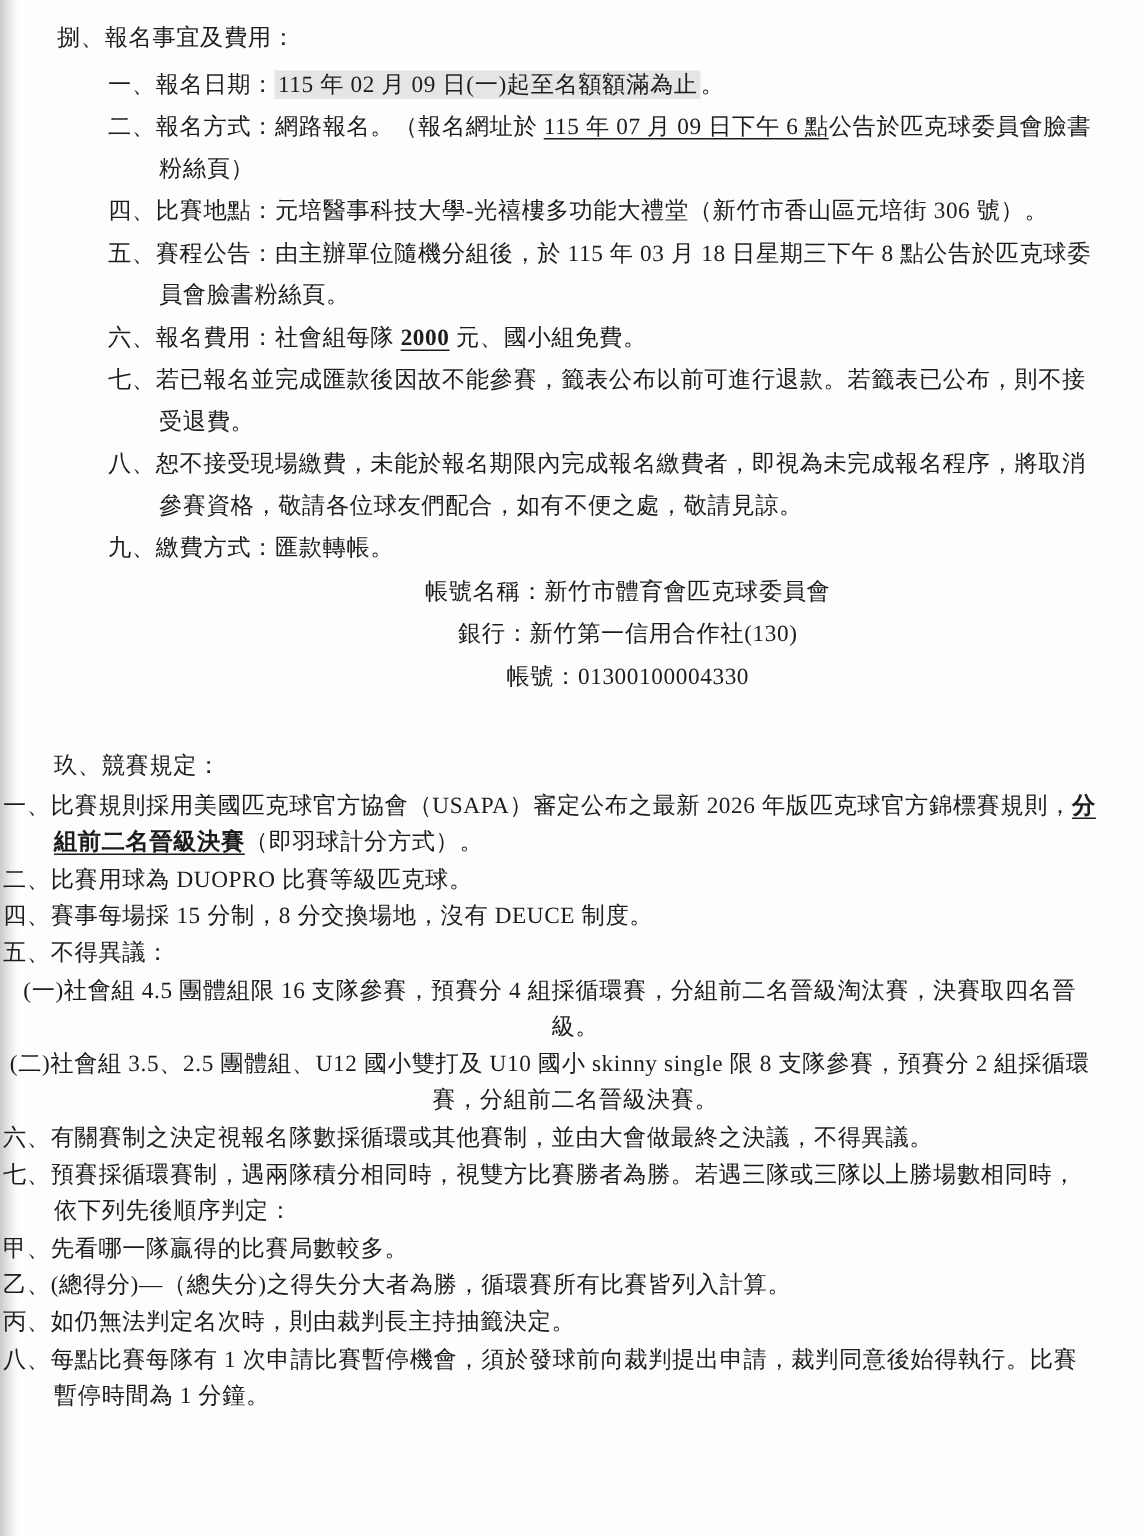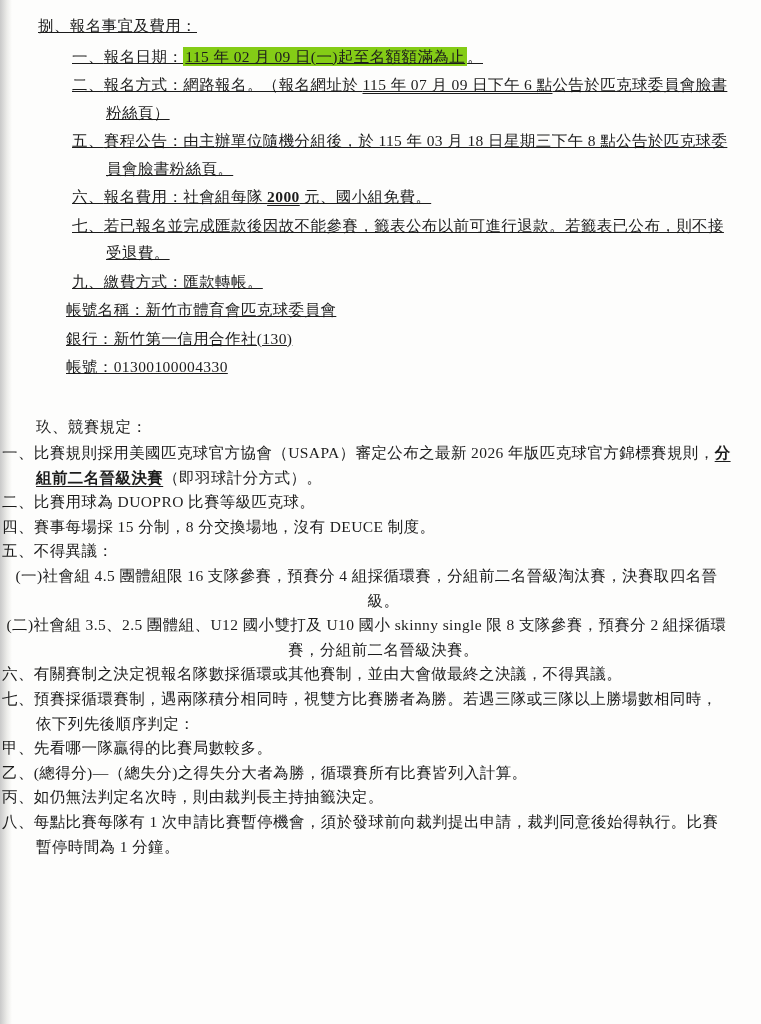--- a/index.html
+++ b/index.html
@@ -20,44 +20,46 @@
   .doc{
     position:relative;
     padding:12px 30px 0 0;
     font-size:15.5px;
     letter-spacing:0.4px;
   }
   .doc p{margin:0;}
   .sec-title{padding-left:38px;}
   .l1{padding-left:106px;text-indent:-34px;}
   .l2{padding-left:160px;text-indent:-34px;text-align:center;}
-  .l3{padding-left:66px;}
+  .l3{padding-left:106px;text-align:center;}
   .l3n{padding-left:140px;text-indent:-34px;}
-  .s-registration p{line-height:27.5px;margin-bottom:1px;text-decoration:underline;}
+  .s-registration p{line-height:27.5px;margin-bottom:1px;}
   .s-rules p{line-height:24.6px;padding-left:36px;}
   .s-rules .sec-title{margin-top:34px;margin-bottom:2px;}
   .s-registration .sec-title{margin-bottom:3px;}
-  .hl{background:#84cc16;padding:1px 2px;}
+  .hl{background:#e5e5e5;padding:1px 2px;}
   .u{text-decoration:underline;text-underline-offset:3px;}
   .bu{font-weight:700;text-decoration:underline;text-underline-offset:3px;}
   .num{white-space:pre;}
 </style>
 </head>
 <body>
 
 <div class="edge-shade"></div>
 <div class="doc">
   <div>
       <div class="s-registration">
         <p class="sec-title">捌、報名事宜及費用：</p>
         <p class="item l1"><span class="num">一、</span><span>報名日期：</span><span class="hl">115 年 02 月 09 日(一)起至名額額滿為止</span><span>。</span></p>
         <p class="item l1"><span class="num">二、</span><span>報名方式：網路報名。（報名網址於 </span><span class="u">115 年 07 月 09 日下午 6 點</span><span>公告於匹克球委員會臉書粉絲頁）</span></p>
+        <p class="item l1"><span class="num">四、</span><span>比賽地點：元培醫事科技大學-光禧樓多功能大禮堂（新竹市香山區元培街 306 號）。</span></p>
         <p class="item l1"><span class="num">五、</span><span>賽程公告：由主辦單位隨機分組後，於 115 年 03 月 18 日星期三下午 8 點公告於匹克球委員會臉書粉絲頁。</span></p>
         <p class="item l1"><span class="num">六、</span><span>報名費用：社會組每隊 </span><span class="bu">2000</span><span> 元、國小組免費。</span></p>
         <p class="item l1"><span class="num">七、</span><span>若已報名並完成匯款後因故不能參賽，籤表公布以前可進行退款。若籤表已公布，則不接受退費。</span></p>
+        <p class="item l1"><span class="num">八、</span><span>恕不接受現場繳費，未能於報名期限內完成報名繳費者，即視為未完成報名程序，將取消參賽資格，敬請各位球友們配合，如有不便之處，敬請見諒。</span></p>
         <p class="item l1"><span class="num">九、</span><span>繳費方式：匯款轉帳。</span></p>
         <p class="item l3"><span>帳號名稱：新竹市體育會匹克球委員會</span></p>
         <p class="item l3"><span>銀行：新竹第一信用合作社(130)</span></p>
         <p class="item l3"><span>帳號：01300100004330</span></p>
       </div>
       <div class="s-rules">
         <p class="sec-title">玖、競賽規定：</p>
         <p class="item l1"><span class="num">一、</span><span>比賽規則採用美國匹克球官方協會（USAPA）審定公布之最新 2026 年版匹克球官方錦標賽規則，</span><span class="bu">分組前二名晉級決賽</span><span>（即羽球計分方式）。</span></p>
         <p class="item l1"><span class="num">二、</span><span>比賽用球為 DUOPRO 比賽等級匹克球。</span></p>
         <p class="item l1"><span class="num">四、</span><span>賽事每場採 15 分制，8 分交換場地，沒有 DEUCE 制度。</span></p>

